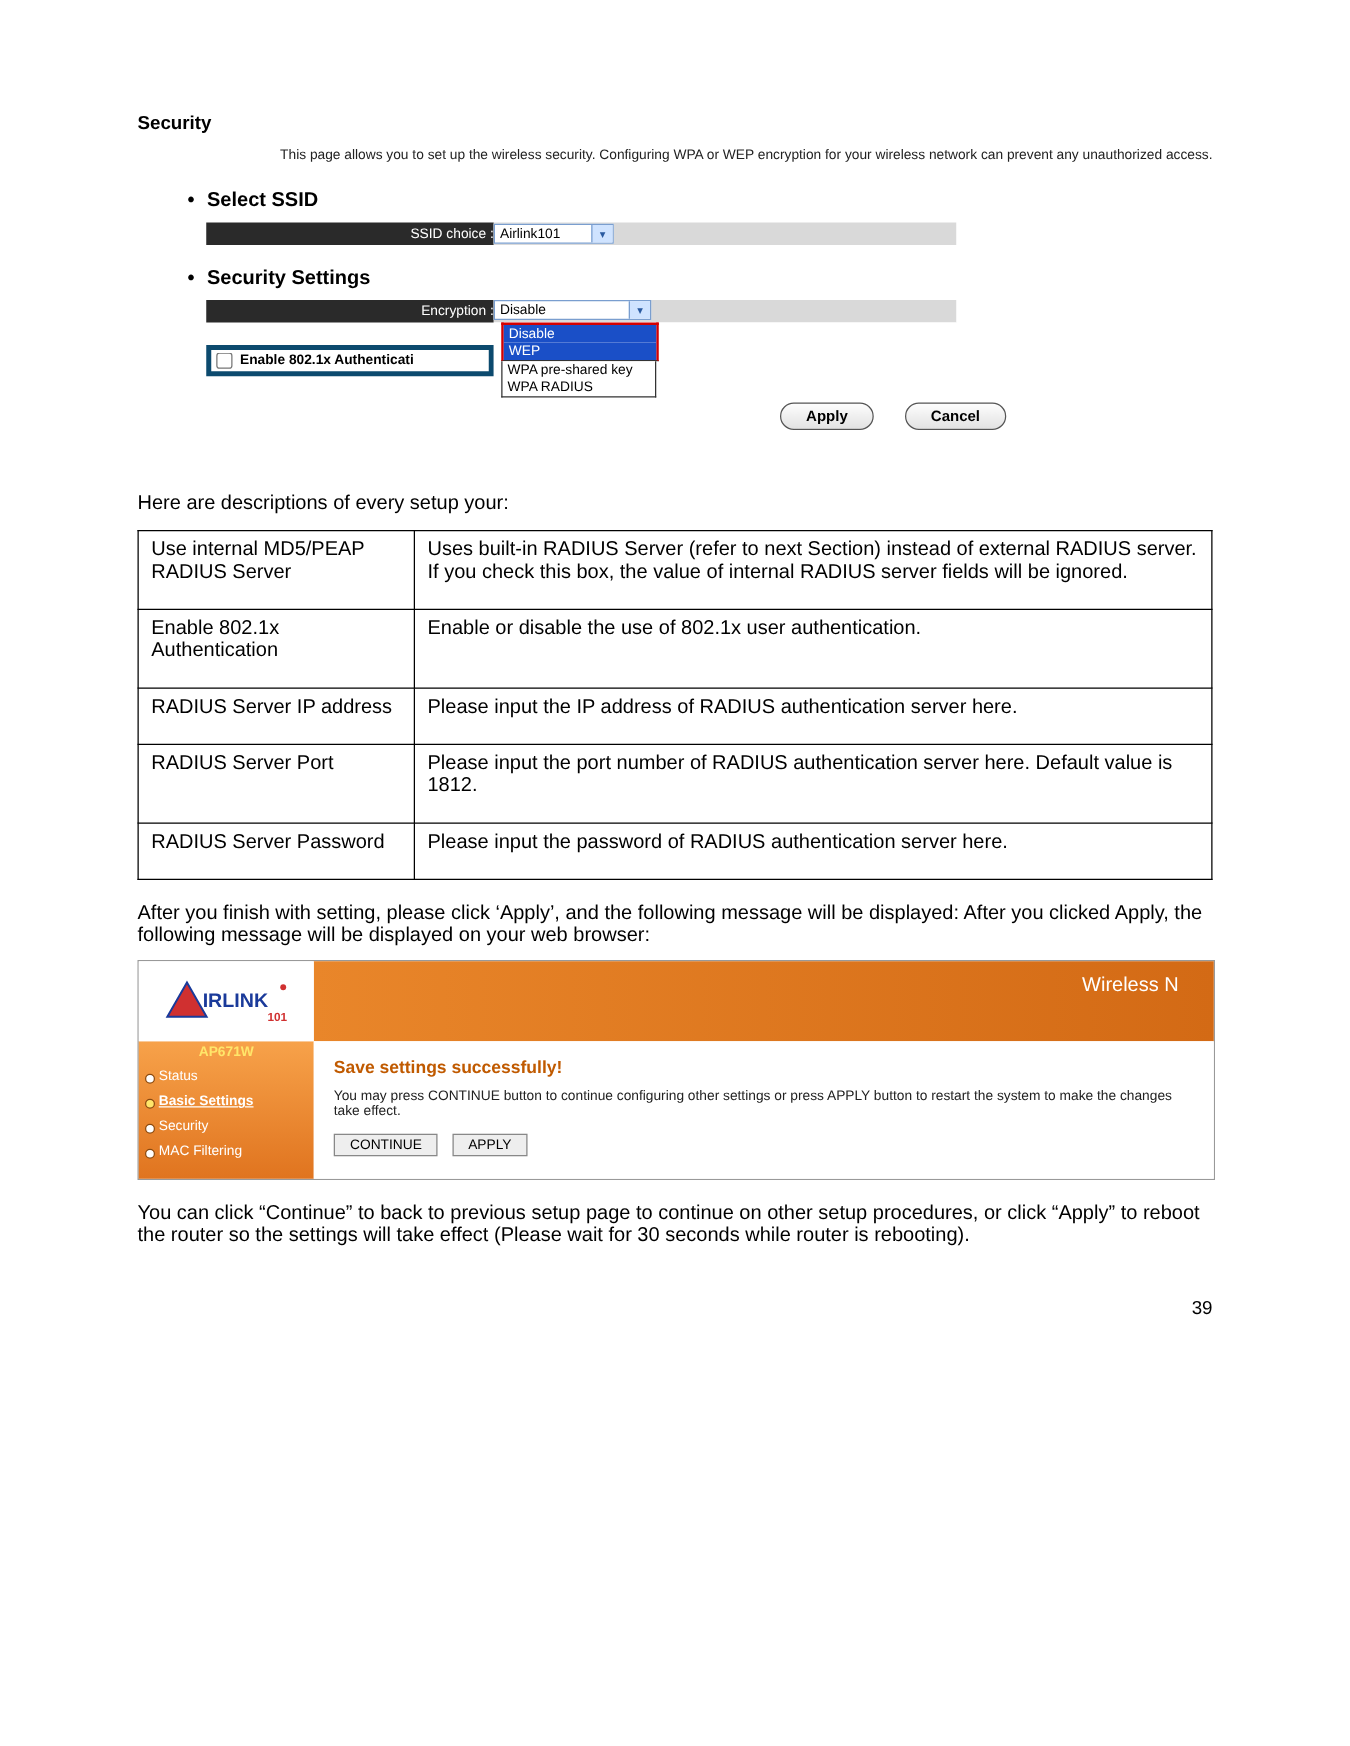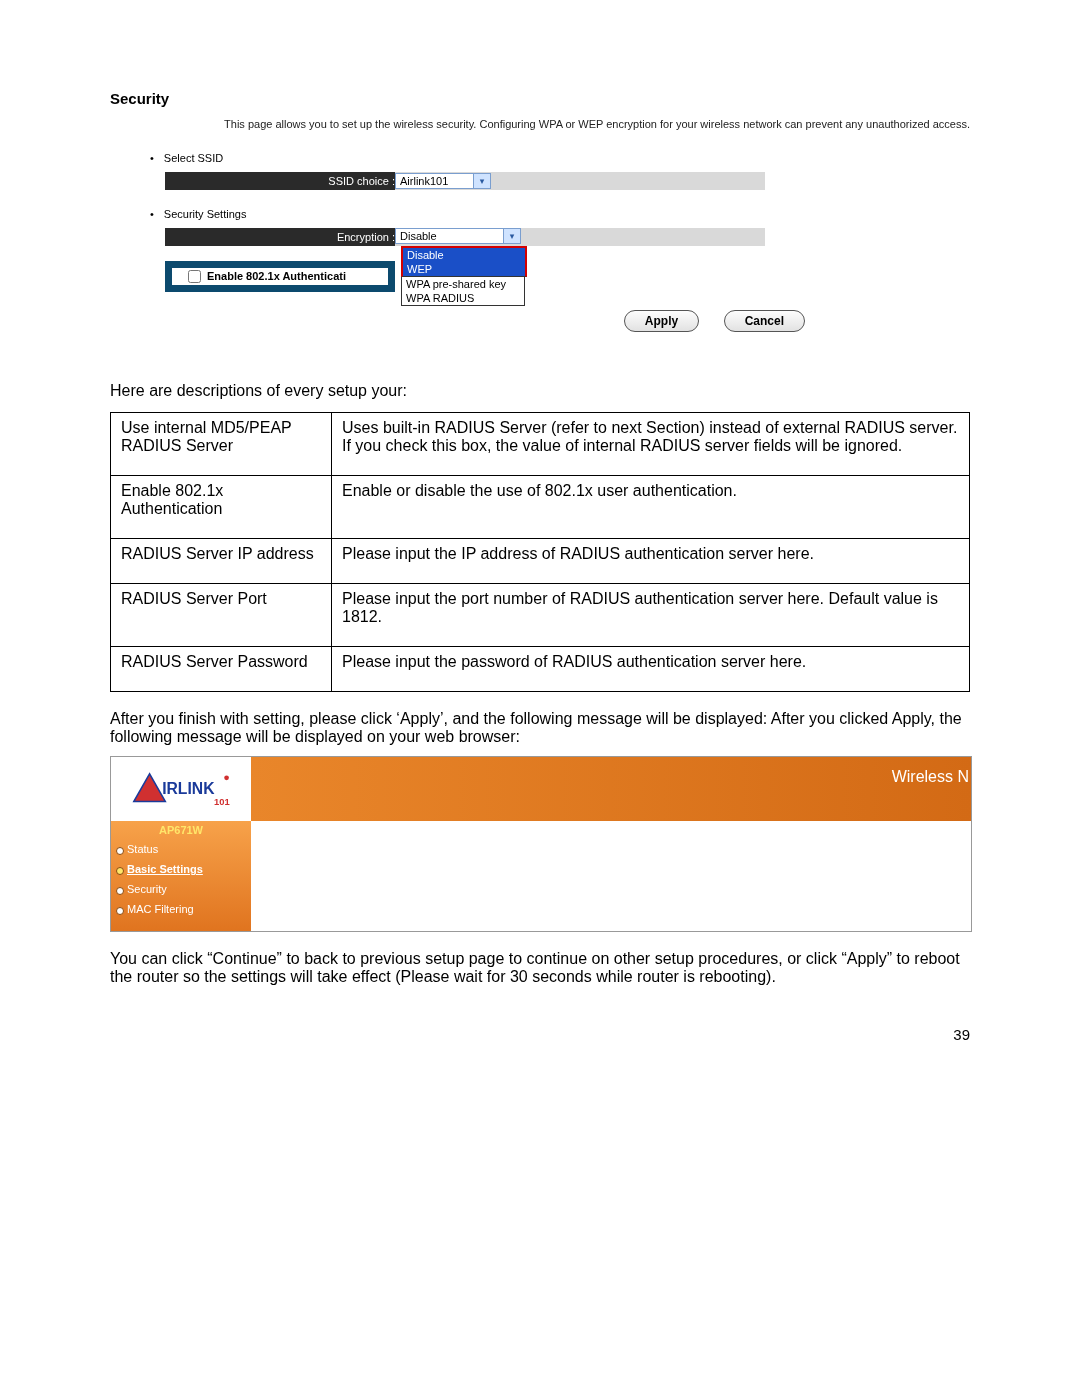--- a/index.html
+++ b/index.html
@@ -24,22 +24,22 @@
     font-family: Verdana, Arial, sans-serif;
     font-size: 11px;
     color: #222;
     line-height: 1.4;
     margin-bottom: 20px;
     text-align: right;
   }
   .bullet-row {
     margin-left: 40px;
     font-family: Verdana, Arial, sans-serif;
-    font-size: 11px;
-    font-weight: normal;
+    font-size: 16px;
+    font-weight: bold;
     margin-bottom: 8px;
   }
   .bullet-row::before {
     content: "•";
     margin-right: 10px;
   }
   .cfg-table {
     margin-left: 55px;
     width: 600px;
     border-collapse: collapse;
@@ -101,22 +101,22 @@
   .enc-list {
     border: 1px solid #333;
     background: #fff;
     font-size: 11px;
     width: 122px;
   }
   .enc-list div { padding: 1px 4px; white-space: nowrap; }
   .enc-hi { background: #1a4fc7; color: #fff; }
   .row-8021x {
     background: #fff;
-    border: 7px solid #0c4a6e;
-    padding: 2px 16px;
+    border: 4px solid #0c4a6e;
+    padding: 2px 4px;
     font-weight: bold;
     font-size: 11px;
     display: flex;
     align-items: center;
     gap: 6px;
   }
   .row-8021x input { margin:0; }
 
   .btn-row {
     margin-left: 55px;
@@ -171,21 +171,21 @@
     display:flex; align-items:center; justify-content:center;
     position:relative;
     text-decoration:underline;
   }
   .router-logo svg { width: 110px; }
   .router-banner {
     flex:1;
     background: linear-gradient(to right,#e9862a,#d36a15);
     color:#fff;
     text-align:right;
-    padding: 10px 2px;
+    padding: 10px 28px;
     font-size: 16px;
     line-height: 1.3;
   }
   .router-body { display:flex; min-height: 110px; }
   .router-nav {
     width:140px;
     background: linear-gradient(#f7a24a,#e0741f);
     color:#fff;
     font-size: 11px;
   }
@@ -326,19 +326,25 @@
       </div>
     </div>
     <div class="router-body">
       <div class="router-nav">
         <div class="router-model">AP671W</div>
         <div class="nav-item">Status</div>
         <div class="nav-item sel">Basic Settings</div>
         <div class="nav-item">Security</div>
         <div class="nav-item">MAC Filtering</div>
       </div>
+      <div class="router-main">
+        <div class="save-ok">Save settings successfully!</div>
+        <div style="margin-bottom:12px;">You may press CONTINUE button to continue configuring other settings or press APPLY button to restart the system to make the changes take effect.</div>
+        <button class="gray-btn">CONTINUE</button>
+        <button class="gray-btn">APPLY</button>
+      </div>
     </div>
   </div>
 
   <div class="body-text3">You can click “Continue” to back to previous setup page to continue on other setup procedures, or click “Apply” to reboot the router so the settings will take effect (Please wait for 30 seconds while router is rebooting).</div>
 
   <div class="pagenum">39</div>
 </div>
 
 </body></html>

